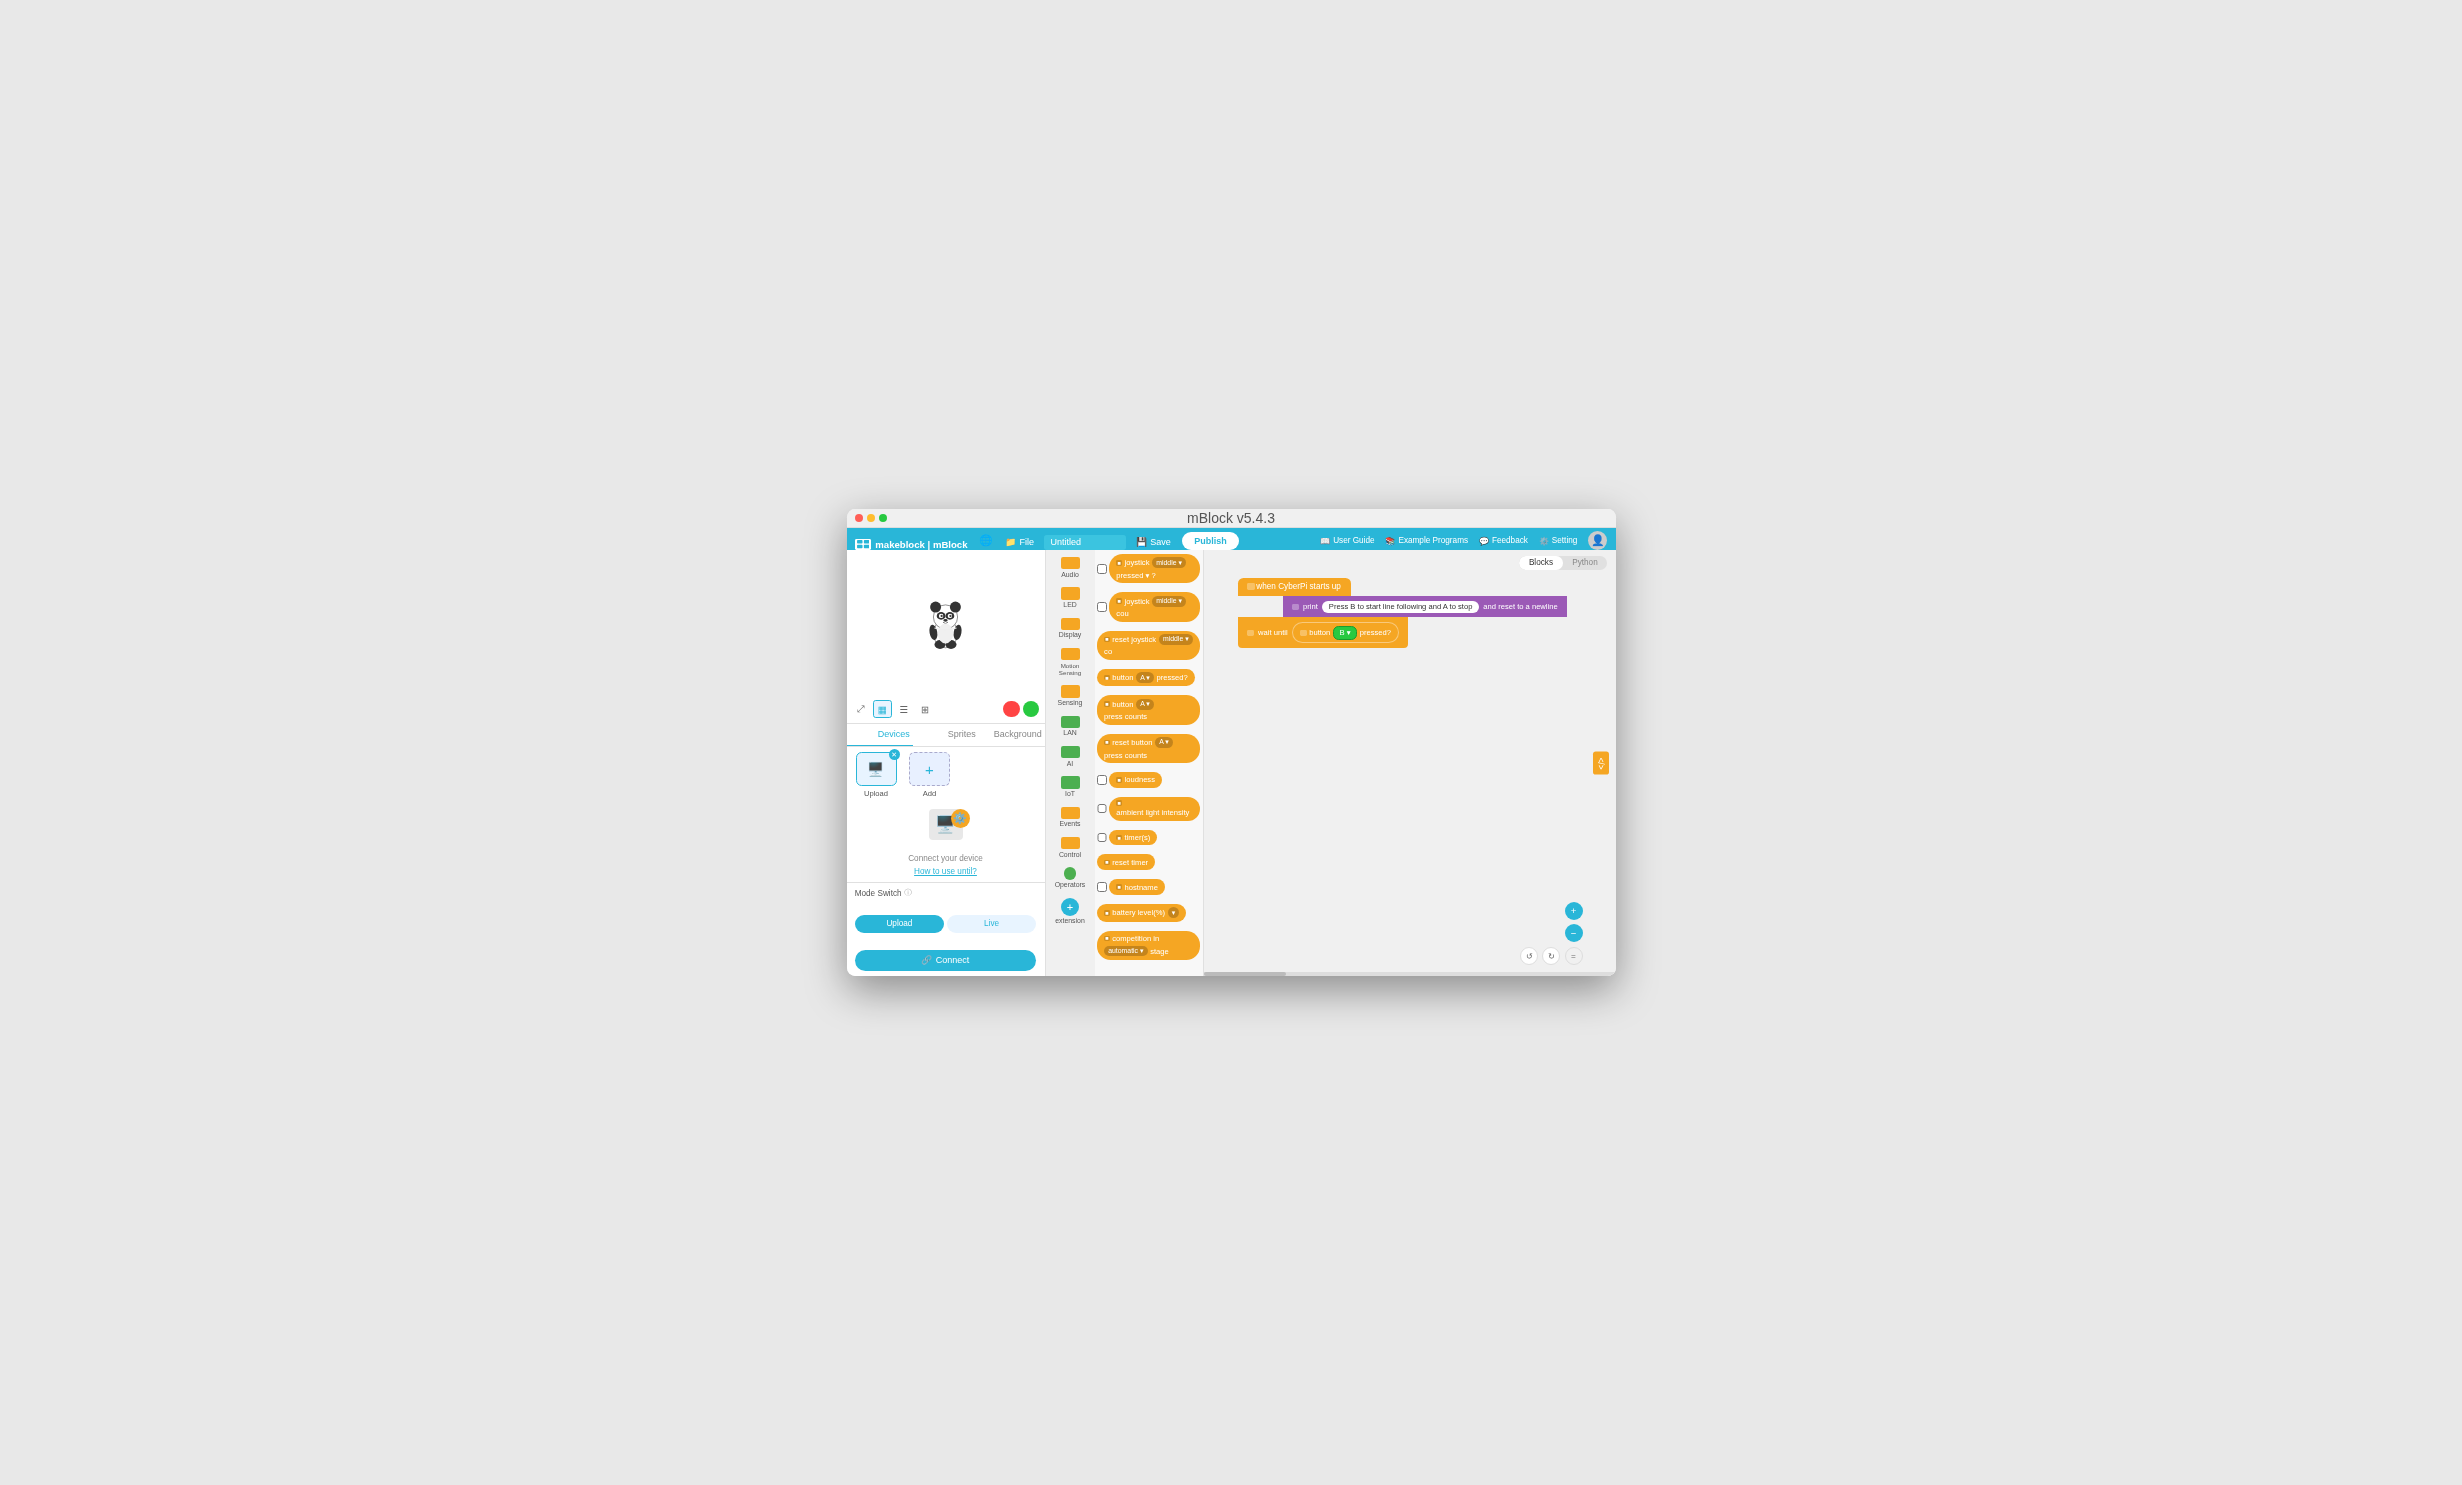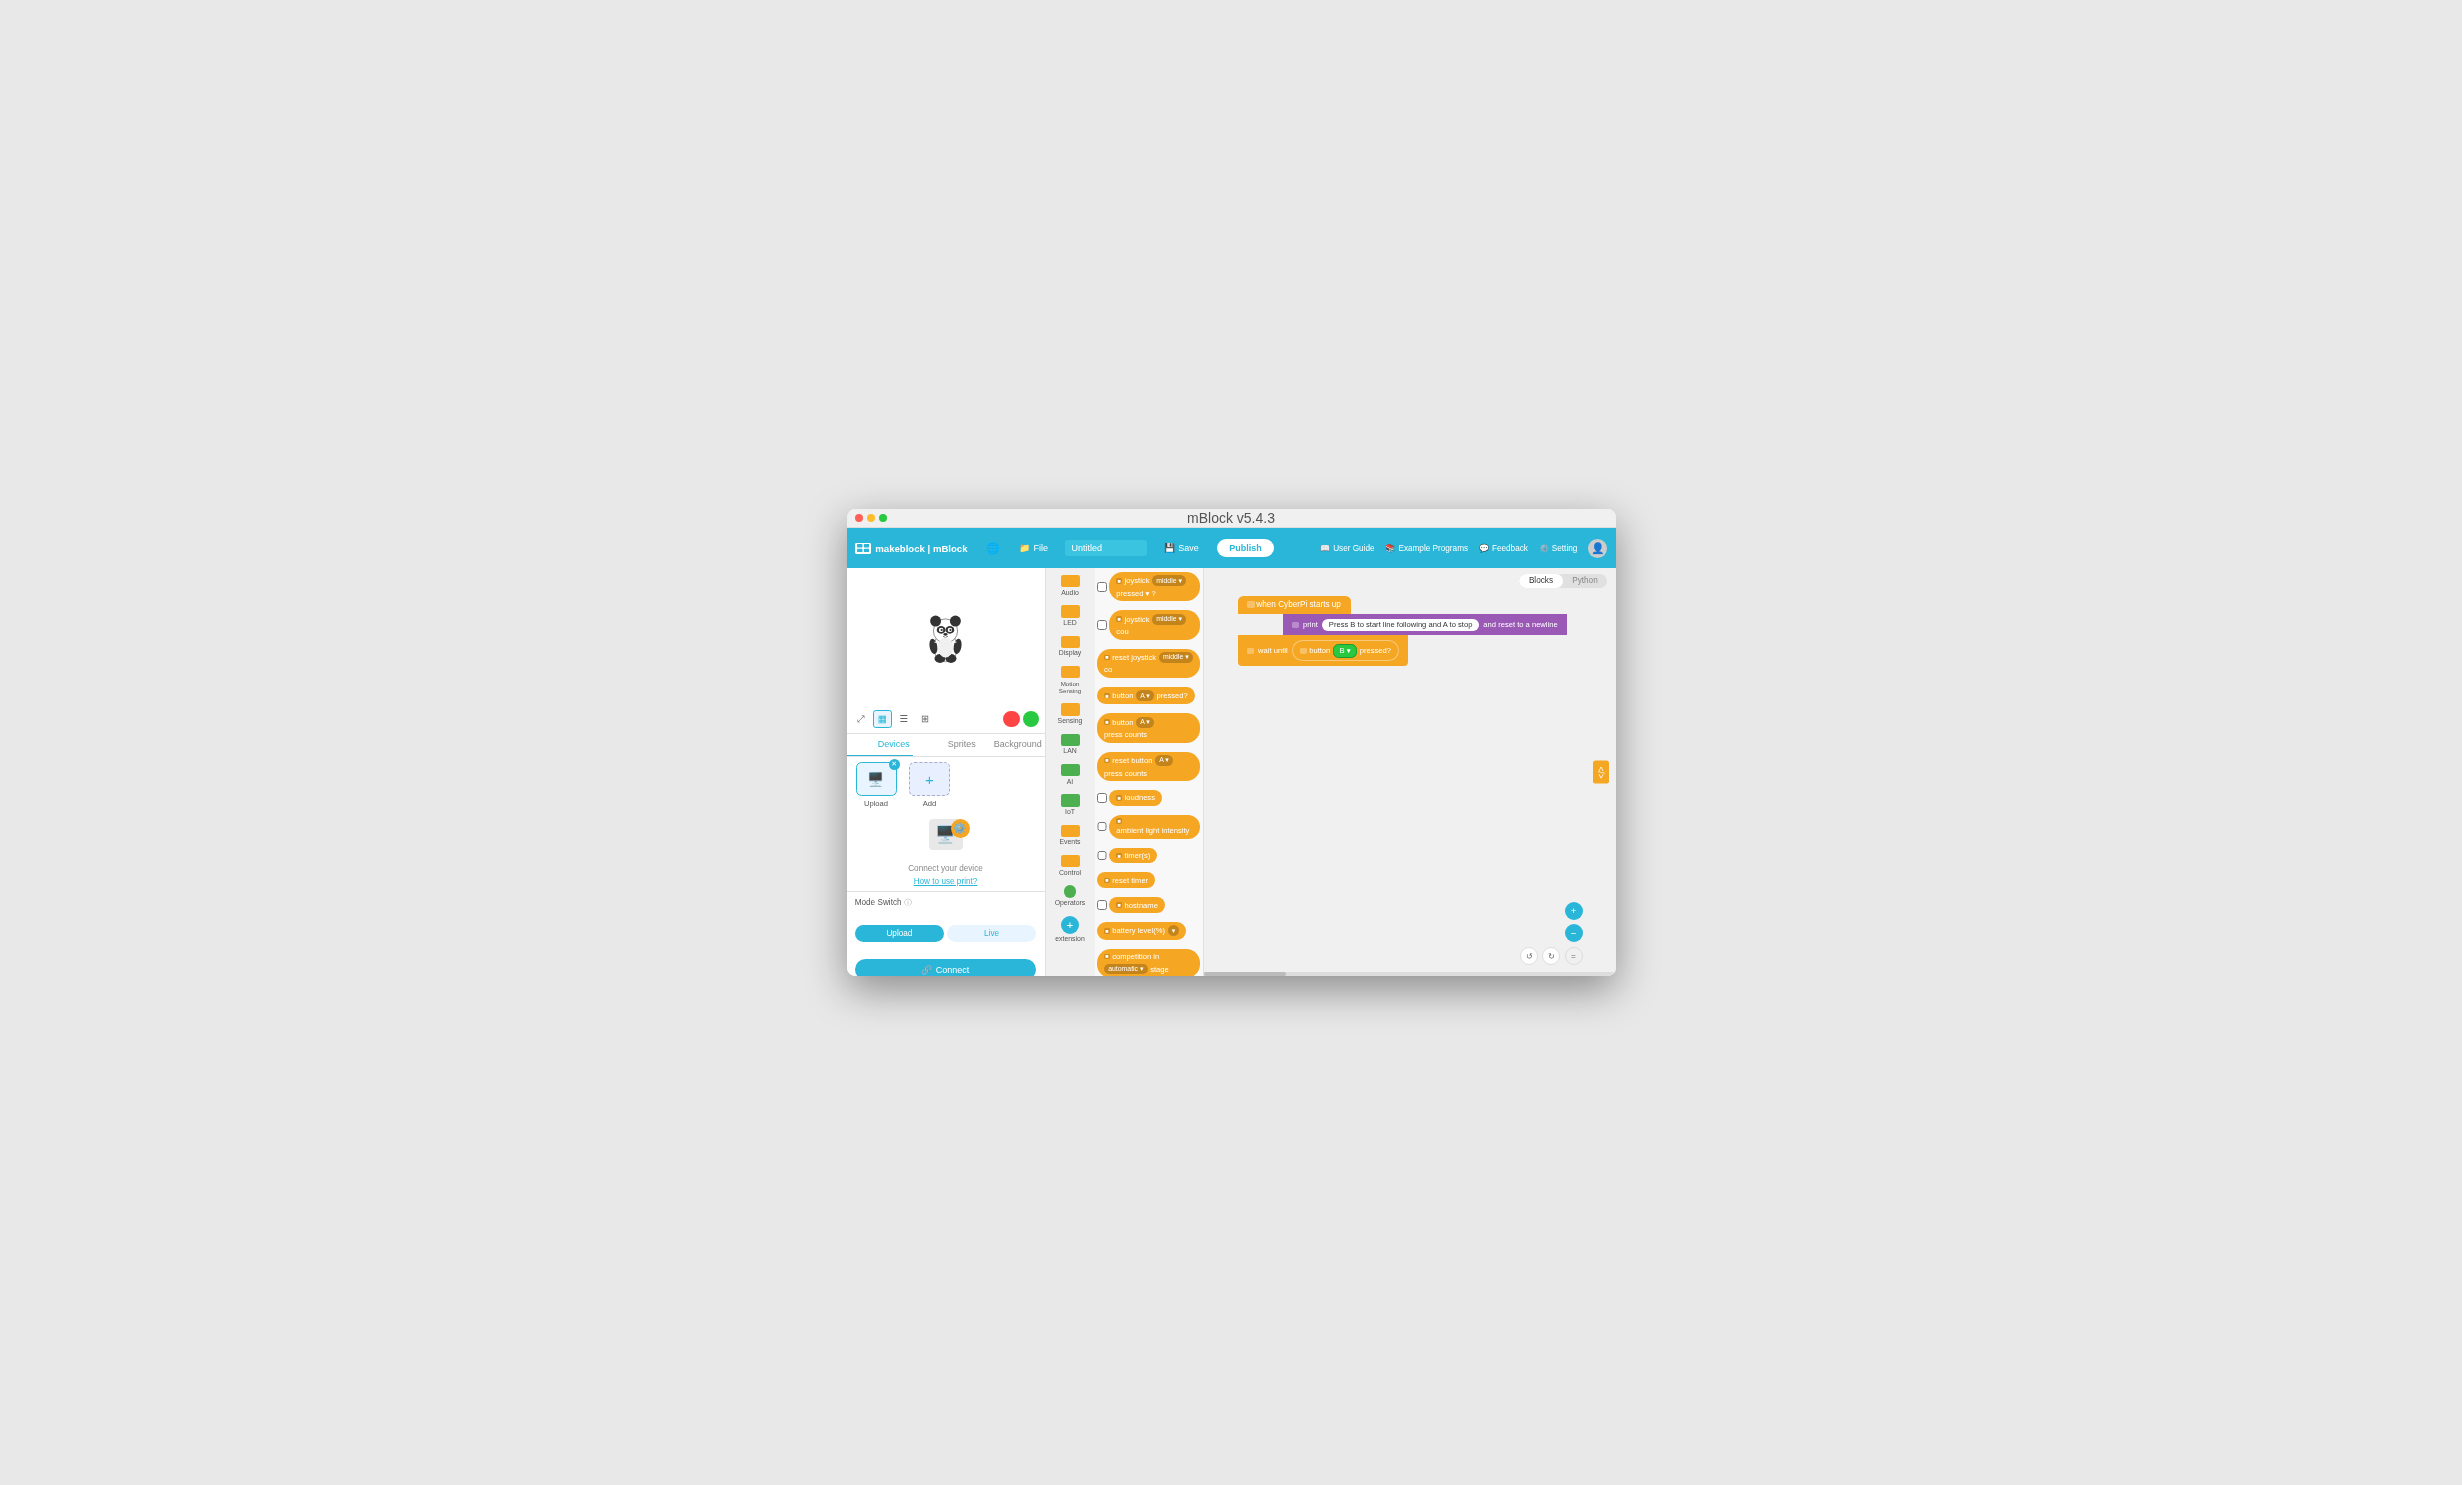--- a/index.html
+++ b/index.html
@@ -50,25 +50,25 @@
     .title-bar-title {
       position: absolute;
       left: 50%;
       transform: translateX(-50%);
       font-size: 14px;
       color: #555;
     }
     
     .top-nav {
       background: #29b6d8;
-      height: 40px;
-      display: flex;
-      align-items: center;
+      height: 22px;
+      display: flex;
+      align-items: flex-end;
       padding: 0 8.2px;
-      gap: 11px;
+      gap: 4px;
     }
     .brand {
       display: flex;
       align-items: center;
       gap: 4.1px;
       color: white;
       font-weight: bold;
       font-size: 9.6px;
       margin-right: 5.5px;
     }
@@ -638,21 +638,21 @@
 
       <div class="connect-area">
         <div style="text-align:center;">
 
           <div style="width:48px;height:41px;margin:0 auto;position:relative;">
             <div style="width:34px;height:31px;background:#e8e8e8;border-radius:4.1px;margin:0 auto;display:flex;align-items:center;justify-content:center;font-size:16.5px;">🖥️</div>
             <div style="position:absolute;top:0;right:0;width:19px;height:19px;background:#f5a623;border-radius:50%;display:flex;align-items:center;justify-content:center;font-size:11px;">⚙️</div>
           </div>
         </div>
         <span class="connect-text">Connect your device</span>
-        <span class="how-to-link">How to use print?</span>
+        <span class="how-to-link">How to use until?</span>
       </div>
 
       <div class="mode-switch">
         <div class="mode-switch-label">
           <span>Mode Switch</span>
           <span style="color:#aaa;font-size:7.6px;">ⓘ</span>
         </div>
         <div class="mode-btns">
           <button class="mode-btn upload">Upload</button>
           <button class="mode-btn live">Live</button>

